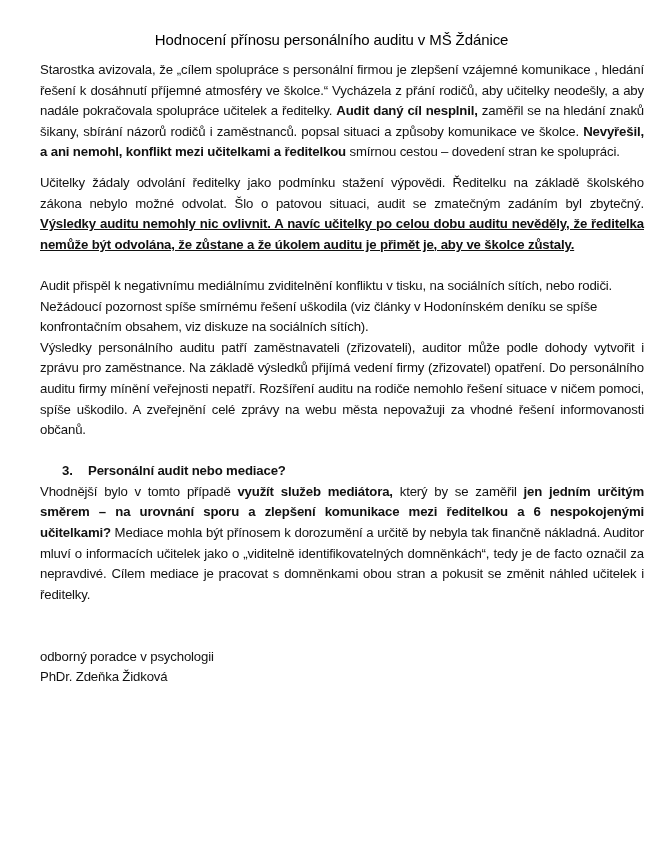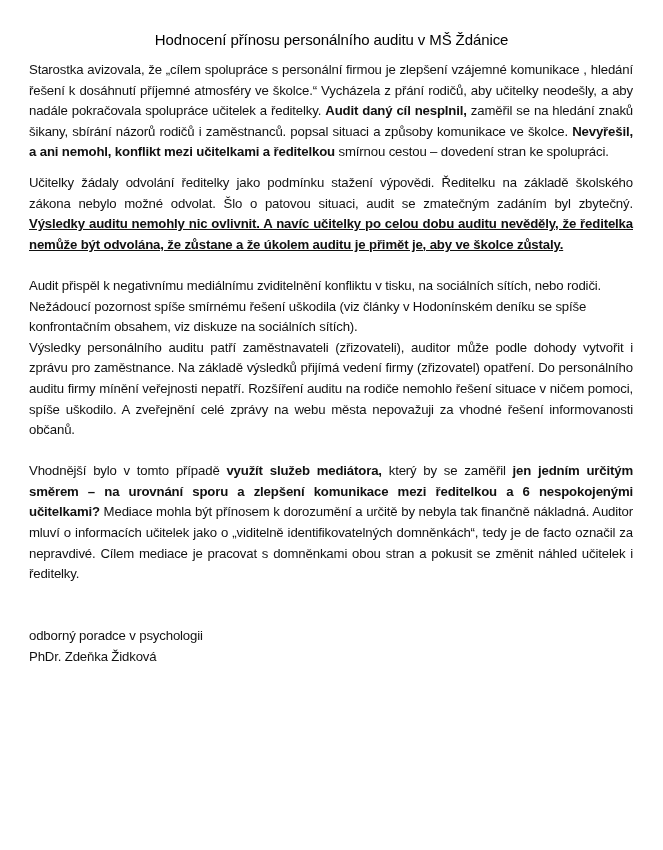--- a/index.html
+++ b/index.html
@@ -8,21 +8,21 @@
     font-family: "Liberation Sans", sans-serif;
     color: #111111;
   }
   .page { position: relative; width: 526px; height: 850px; padding-left: 17px; }
   .title {
     position: absolute; left: 0; top: 31px; width: 663px;
     text-align: center; font-size: 15px; font-weight: normal; color: #000;
     letter-spacing: -0.1px;
   }
   .body {
-    position: absolute; left: 29px; top: 60px; width: 604px;
+    position: absolute; left: 40px; top: 60px; width: 604px;
     font-size: 13.2px; line-height: 20.6px; letter-spacing: -0.15px;
   }
   p { margin: 0; }
   .justify { text-align: justify; }
   b { font-weight: bold; }
   u { }
   .heading { margin: 0; padding-left: 22px; }
   .heading .num { display: inline-block; width: 26px; }
   .gap { height: 20.6px; }
   .half-gap { height: 10px; }
@@ -37,20 +37,21 @@
     <p class="justify"><span>Starostka avizovala, že „cílem spolupráce s personální firmou je zlepšení vzájemné komunikace , hledání řešení k dosáhnutí příjemné atmosféry ve školce.“ Vycházela z přání rodičů, aby učitelky neodešly, a aby nadále pokračovala spolupráce učitelek a ředitelky. </span><b>Audit daný cíl nesplnil,</b><span> zaměřil se  na hledání znaků šikany, sbírání názorů rodičů i zaměstnanců. popsal situaci a způsoby komunikace ve školce. </span><b>Nevyřešil, a ani nemohl, konflikt mezi učitelkami a ředitelkou</b><span> smírnou cestou  – dovedení stran ke spolupráci.</span></p>
 
     <div class="half-gap"></div>
     <p class="justify"><span> Učitelky žádaly odvolání ředitelky jako podmínku stažení  výpovědi.  Ředitelku na základě školského zákona nebylo možné odvolat. Šlo o patovou situaci, audit se zmatečným zadáním byl zbytečný. </span><b><u>Výsledky auditu nemohly nic ovlivnit. A navíc učitelky po celou dobu auditu nevěděly,  že ředitelka nemůže být odvolána, že zůstane a  že úkolem auditu je přimět je, aby ve školce  zůstaly.</u></b></p>
 
     <div class="gap"></div>
     <p>Audit přispěl k negativnímu mediálnímu zviditelnění konfliktu v tisku, na sociálních sítích, nebo rodiči. Nežádoucí pozornost spíše smírnému řešení uškodila (viz články v Hodonínském deníku se spíše konfrontačním obsahem, viz diskuze na sociálních sítích).</p>
     <p class="justify">Výsledky personálního auditu patří zaměstnavateli (zřizovateli), auditor může podle dohody vytvořit i zprávu pro zaměstnance.  Na základě výsledků  přijímá vedení firmy (zřizovatel) opatření. Do personálního auditu firmy  mínění veřejnosti nepatří. Rozšíření auditu na rodiče nemohlo řešení situace v ničem pomoci, spíše uškodilo. A zveřejnění celé zprávy na webu města  nepovažuji za vhodné řešení informovanosti občanů.</p>
 
     <div class="gap"></div>
+    <p class="heading"><b><span class="num">3.</span><span>Personální audit nebo mediace?</span></b></p>
     <p class="justify"><span>Vhodnější bylo  v tomto případě </span><b>využít služeb mediátora,</b><span> který by se zaměřil </span><b>jen jedním určitým směrem – na urovnání sporu a  zlepšení  komunikace mezi  ředitelkou a 6 nespokojenými učitelkami?</b><span> Mediace mohla být přínosem k dorozumění a určitě by nebyla tak finančně nákladná. Auditor mluví o  informacích učitelek jako o  „viditelně identifikovatelných domněnkách“, tedy je de facto označil za nepravdivé.  Cílem mediace je pracovat s domněnkami obou stran a pokusit se změnit náhled učitelek i ředitelky.</span></p>
 
     <div class="gap"></div>
 
     <div class="gap"></div>
     <p>odborný poradce v psychologii</p>
     <p>PhDr. Zdeňka Židková</p>
   </div>
 </div>
 

